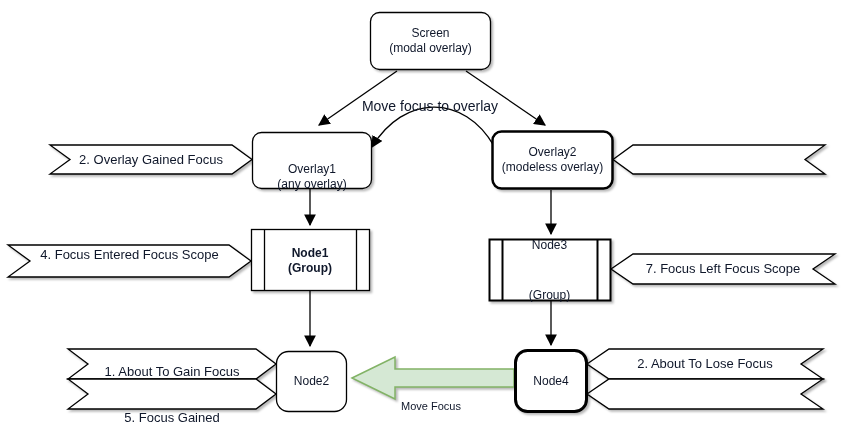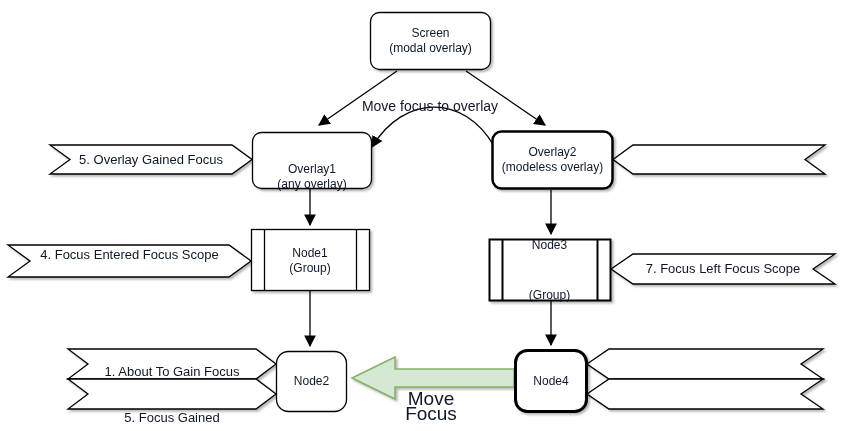--- a/index.html
+++ b/index.html
@@ -74,37 +74,38 @@
     <span>(modal overlay)</span>
   </div>
   <div class="lbl" style="left:252px;top:148px;width:120px;height:57px;">
     <span>Overlay1</span>
     <span>(any overlay)</span>
   </div>
   <div class="lbl" style="left:492px;top:131px;width:121px;height:58px;align-items:center;">
     <span>Overlay2</span>
     <span>(modeless overlay)</span>
   </div>
-  <div class="lbl" style="left:251px;top:230px;width:118px;height:61px;">
+  <div class="lbl" style="left:251px;top:230px;width:118px;height:61px;font-weight:bold;">
     <span>Node1</span>
     <span>(Group)</span>
   </div>
   <div class="lbl" style="left:489px;top:240px;width:121px;height:61px;gap:35px;">
     <span>Node3</span>
     <span>(Group)</span>
   </div>
   <div class="lbl" style="left:276px;top:351px;width:71px;height:61px;">
     <span>Node2</span>
   </div>
   <div class="lbl" style="left:515px;top:350px;width:72px;height:62px;">
     <span>Node4</span>
   </div>
 
-  <div class="lbl banner-lbl" style="left:70px;top:145px;width:162px;height:29px;">5. Overlay Gained Focus</div>
+  <div class="lbl banner-lbl" style="left:70px;top:145px;width:162px;height:29px;">2. Overlay Gained Focus</div>
   <div class="lbl banner-lbl" style="left:30px;top:245px;width:199px;height:20px;">4. Focus Entered Focus Scope</div>
   <div class="lbl banner-lbl" style="left:633px;top:254px;width:180px;height:30px;">7. Focus Left Focus Scope</div>
   <div class="lbl banner-lbl" style="left:88px;top:349px;width:168px;height:46px;">1. About To Gain Focus</div>
   <div class="lbl banner-lbl" style="left:88px;top:379px;width:168px;height:30px;margin-top:24px;">5. Focus Gained</div>
+  <div class="lbl banner-lbl" style="left:609px;top:349px;width:192px;height:30px;">2. About To Lose Focus</div>
 
   <div class="lbl edge-lbl" style="left:350px;top:99px;width:160px;height:15px;">Move focus to overlay</div>
-  <div class="lbl edge-lbl" style="left:381px;top:398px;width:100px;height:16px;font-size:19px;">Move Focus</div>
+  <div class="lbl edge-lbl" style="left:381px;top:398px;width:100px;height:16px;font-size:11px;">Move Focus</div>
 
 </div>
 
 </body></html>

